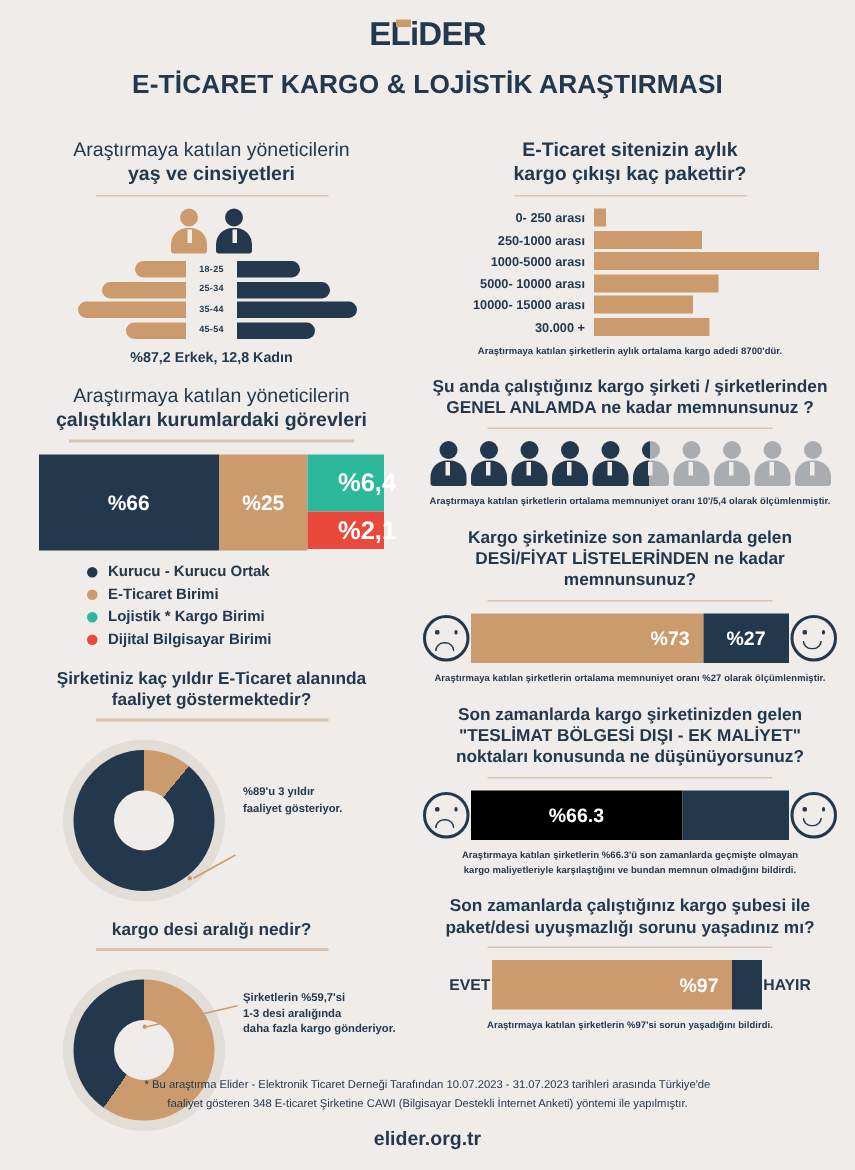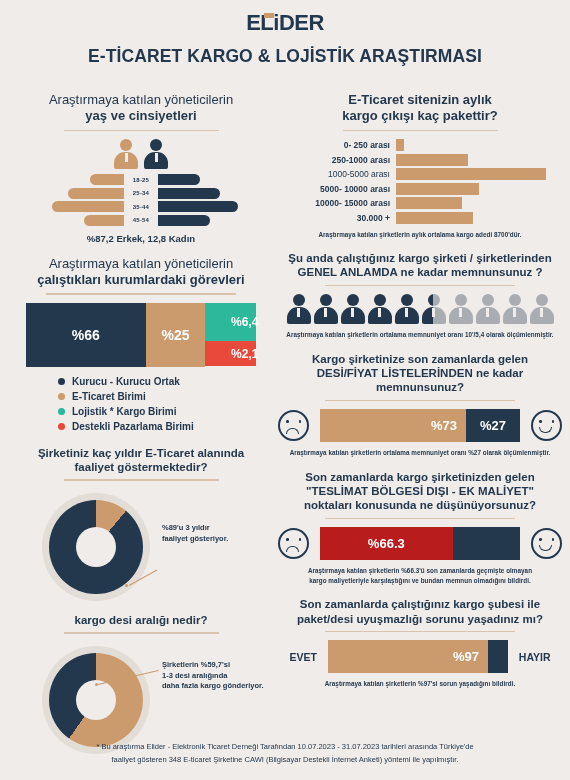--- a/index.html
+++ b/index.html
@@ -66,21 +66,21 @@
   .pbar-r{height:11px;border-radius:0 6px 6px 0;background:#23384d;}
   .plabel{
     font-size:6px;font-weight:bold;color:#23384d;
     width:34px;text-align:center;letter-spacing:0.2px;
   }
   .pfoot{text-align:center;font-size:9.5px;font-weight:bold;margin-top:7px;}
 
   
   .stack{display:flex;height:64px;margin:0 auto;width:230px;}
   .seg{display:flex;align-items:center;justify-content:center;color:#fff;font-weight:bold;font-size:14px;}
-  .seg.small{font-size:12px;padding-left:28px;}
+  .seg.small{font-size:17px;padding-left:28px;}
   .segcol{display:flex;flex-direction:column;}
   .legend{margin:9px 0 0 46px;}
   .lrow{display:flex;align-items:center;margin:4px 0;}
   .ldot{width:7px;height:7px;border-radius:50%;margin-right:7px;}
   .ltxt{font-size:10px;font-weight:bold;color:#23384d;}
 
   
   .donutwrap{position:relative;height:120px;}
   .donut{
     position:absolute;left:30px;top:4px;
@@ -106,21 +106,21 @@
   .cdot{position:absolute;width:3px;height:3px;border-radius:50%;background:#cc9b6d;}
 
   
   .people{display:flex;justify-content:center;gap:3px;margin:4px 0 4px 0;}
   .person{position:relative;width:24px;height:30px;}
   .person .head{position:absolute;left:6px;top:0;width:12px;height:12px;border-radius:50%;}
   .person .body{position:absolute;left:0;top:13px;width:24px;height:17px;border-radius:11px 11px 2px 2px;}
   .person .tie{position:absolute;left:10.5px;top:14px;width:3px;height:9px;background:#f0ecea;transform:rotate(0deg);}
 
   
-  .satrow{display:flex;align-items:center;justify-content:center;gap:11px;margin-top:2px;}
+  .satrow{display:flex;align-items:center;justify-content:center;gap:1px;margin-top:2px;}
   .face{
     width:27px;height:27px;border-radius:50%;
     border:2px solid #23384d;position:relative;flex:none;
   }
   .face .eye{position:absolute;width:2.5px;height:2.5px;border-radius:50%;background:#23384d;top:8px;}
   .face .eye.l{left:6px;}
   .face .eye.r{right:6px;}
   .face .mouth{position:absolute;left:6px;width:11px;height:5px;border:1.6px solid #23384d;border-top:none;border-radius:0 0 11px 11px;bottom:6px;}
   .face.sad .mouth{border:1.6px solid #23384d;border-bottom:none;border-radius:11px 11px 0 0;bottom:5px;}
   .satbar{display:flex;height:33px;flex:1;max-width:212px;}
@@ -239,21 +239,21 @@
         <div class="lrow">
           <span class="ldot" style="background:#cc9b6d"></span>
           <span class="ltxt">E-Ticaret Birimi</span>
         </div>
         <div class="lrow">
           <span class="ldot" style="background:#2bb89b"></span>
           <span class="ltxt">Lojistik * Kargo Birimi</span>
         </div>
         <div class="lrow">
           <span class="ldot" style="background:#e8493a"></span>
-          <span class="ltxt">Destekli Pazarlama Birimi</span>
+          <span class="ltxt">Dijital Bilgisayar Birimi</span>
         </div>
       </div>
     </div>
 
     <div class="block" style="margin-top:14px">
       <div class="q">
         <span class="lg2">Şirketiniz kaç yıldır E-Ticaret alanında</span>
         <span class="lg2">faaliyet göstermektedir?</span>
       </div>
       <div class="rule w150"></div>
@@ -308,21 +308,21 @@
       <div>
         <div style="display:flex;align-items:center;margin:2.5px 0">
           <div style="width:112px;text-align:right;font-size:8.5px;font-weight:bold;padding-right:6px">0- 250 arası</div>
           <div style="height:12px;background:#cc9b6d;width:8px"></div>
         </div>
         <div style="display:flex;align-items:center;margin:2.5px 0">
           <div style="width:112px;text-align:right;font-size:8.5px;font-weight:bold;padding-right:6px">250-1000 arası</div>
           <div style="height:12px;background:#cc9b6d;width:72px"></div>
         </div>
         <div style="display:flex;align-items:center;margin:2.5px 0">
-          <div style="width:112px;text-align:right;font-size:8.5px;font-weight:normal;padding-right:6px">1000-5000 arası</div>
+          <div style="width:112px;text-align:right;font-size:8.5px;font-weight:bold;padding-right:6px">1000-5000 arası</div>
           <div style="height:12px;background:#cc9b6d;width:150px"></div>
         </div>
         <div style="display:flex;align-items:center;margin:2.5px 0">
           <div style="width:112px;text-align:right;font-size:8.5px;font-weight:bold;padding-right:6px">5000- 10000 arası</div>
           <div style="height:12px;background:#cc9b6d;width:83px"></div>
         </div>
         <div style="display:flex;align-items:center;margin:2.5px 0">
           <div style="width:112px;text-align:right;font-size:8.5px;font-weight:bold;padding-right:6px">10000- 15000 arası</div>
           <div style="height:12px;background:#cc9b6d;width:66px"></div>
         </div>
@@ -430,21 +430,21 @@
       </div>
       <div class="rule w180"></div>
 
       <div class="satrow">
         <div class="face sad">
           <span class="eye l"></span>
             <span class="eye r"></span>
             <span class="mouth"></span>
         </div>
         <div class="satbar">
-          <div class="sseg center" style="background:#b91c1c;width:66.3%">%66.3</div>
+          <div class="sseg center" style="background:#000000;width:66.3%">%66.3</div>
           <div class="sseg" style="background:#23384d;width:33.7%"></div>
         </div>
         <div class="face">
           <span class="eye l"></span>
             <span class="eye r"></span>
             <span class="mouth"></span>
         </div>
       </div>
       <div class="cap">
         <span>Araştırmaya katılan şirketlerin %66.3'ü son zamanlarda geçmişte olmayan</span><br>
@@ -469,15 +469,16 @@
       </div>
       <div class="cap">Araştırmaya katılan şirketlerin %97'si sorun yaşadığını bildirdi.</div>
     </div>
   </div>
 
   <div class="footer">
     <div class="footnote">
       <span>* Bu araştırma Elider - Elektronik Ticaret Derneği Tarafından 10.07.2023 - 31.07.2023 tarihleri arasında Türkiye'de</span><br>
       <span>faaliyet gösteren 348 E-ticaret Şirketine CAWI (Bilgisayar Destekli İnternet Anketi) yöntemi ile yapılmıştır.</span>
     </div>
+    <div class="site">elider.org.tr</div>
   </div>
 
 </div>
 
 </body></html>

